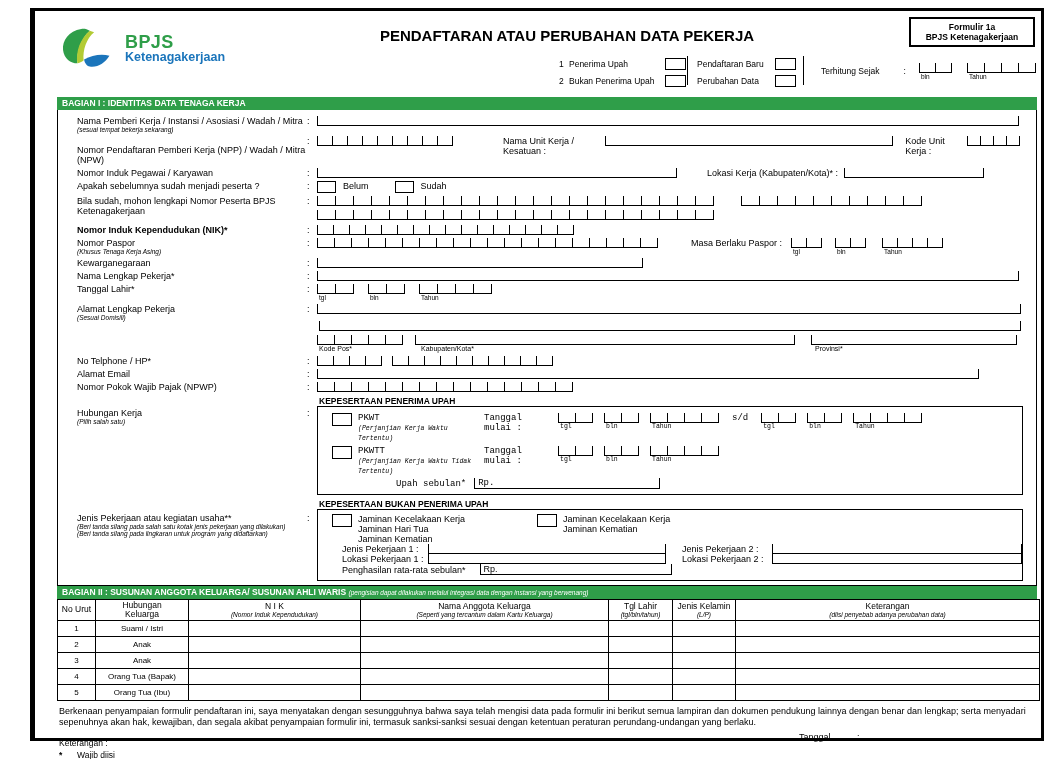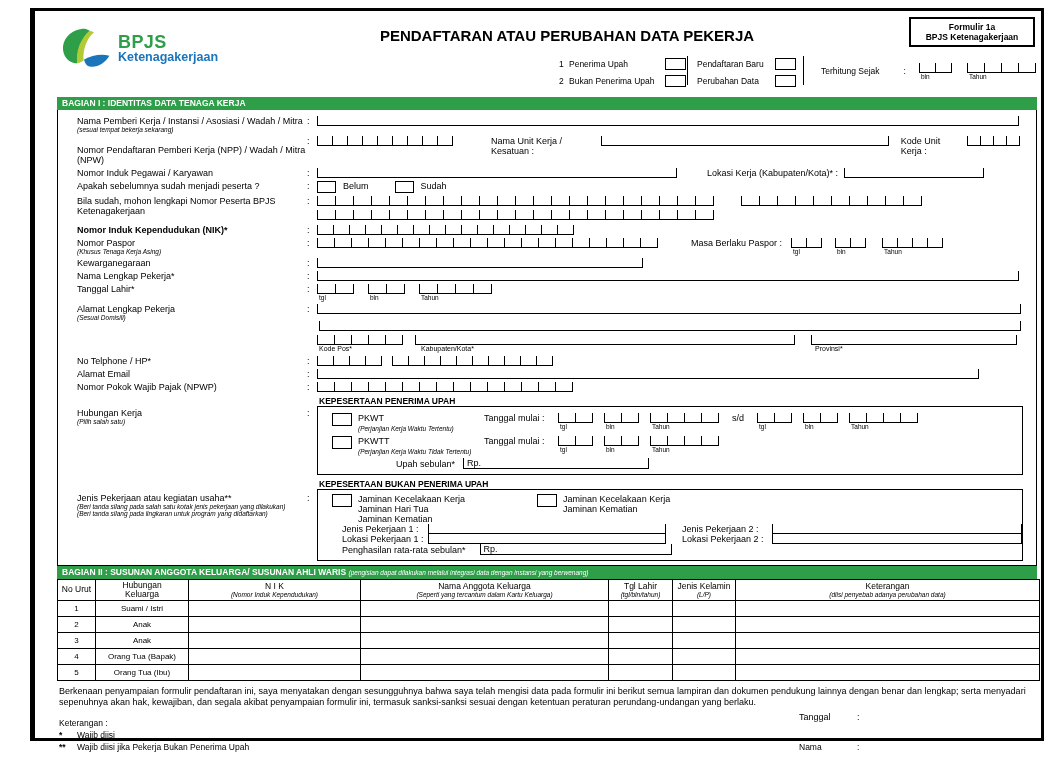--- a/index.html
+++ b/index.html
@@ -2,21 +2,21 @@
 <html><head>
 <meta charset="utf-8">
 <style>
   html,body{margin:0;padding:0;background:#fff;}
   body{font-family:"Liberation Sans",sans-serif;color:#000;}
   .sheet{position:relative;width:1056px;height:759px;background:#fff;overflow:hidden;}
   .frame{position:absolute;left:30px;top:8px;width:1014px;height:733px;box-sizing:border-box;
          border:3px solid #000;border-left-width:5px;}
   
   .hdr{position:relative;height:86px;}
-  .logo{position:absolute;left:26px;top:16px;display:flex;align-items:center;gap:7px;}
+  .logo{position:absolute;left:26px;top:16px;display:flex;align-items:center;gap:14px;}
   .logo-l1{color:#2f9e49;font-weight:bold;font-size:18px;line-height:17px;letter-spacing:.4px;}
   .logo-l2{color:#1b75bb;font-weight:bold;font-size:12.5px;line-height:13px;}
   .title{position:absolute;left:282px;top:16px;width:500px;text-align:center;font-weight:bold;font-size:15px;}
   .formbox{position:absolute;right:6px;top:6px;width:118px;border:2px solid #000;text-align:center;
            font-weight:bold;font-size:8.5px;line-height:10px;padding:3px 2px;}
   .hopt{position:absolute;display:flex;align-items:center;font-size:8.5px;line-height:9px;}
   .hopt .num{width:10px;}
   .hopt .txt1{width:96px;}
   .hopt .txt2{width:78px;}
   .cbx{width:21px;height:12px;border:1.4px solid #000;background:#fff;flex:none;box-sizing:border-box;}
@@ -37,21 +37,21 @@
         font-size:8.5px;line-height:9px;padding:2px 5px;}
   .gbar .note{font-weight:normal;font-style:italic;font-size:6.5px;}
   .fields{margin-left:22px;margin-right:4px;border:1px solid #000;border-top:none;padding:2px 16px 4px;}
   .row{display:flex;align-items:flex-start;padding-left:3px;margin-top:3px;}
   .lbl{width:230px;flex:none;font-size:9px;line-height:10px;}
   .lbl .sub,.subit{font-size:6.5px;font-style:italic;line-height:7px;}
   .inp{flex:1;display:flex;align-items:flex-start;font-size:9px;line-height:10px;}
   .bold{font-weight:bold;}
   .boxtitle{font-weight:bold;font-size:8.5px;line-height:10px;margin-left:2px;}
   .pubox,.bpubox{border:1px solid #000;width:706px;box-sizing:border-box;}
-  .pubox{padding:3px 0 5px;}
+  .pubox{padding:3px 0 5px;font-family:Liberation Mono, monospace;}
   .bpubox{padding:2px 0 5px;}
   .purow{display:flex;align-items:flex-start;padding-left:14px;margin-top:3px;font-size:9px;line-height:10px;}
   .pname{width:122px;margin-left:6px;}
   .mulai{width:68px;margin-left:4px;}
   .sd{margin:0 13px;}
   .upahrow{display:flex;align-items:flex-end;padding-left:78px;margin-top:2px;font-size:9px;}
   .rpline{display:inline-flex;align-items:flex-end;border-left:1px solid #000;border-right:1px solid #000;
           border-bottom:1px solid #000;height:11px;padding-left:3px;font-size:9px;line-height:10px;box-sizing:border-box;}
   .bpuopts{display:flex;align-items:flex-start;padding-left:14px;margin-top:2px;font-size:9px;}
   .plist{margin-left:6px;line-height:10px;}
@@ -167,21 +167,21 @@
               <i></i>
               <i></i>
               <i></i>
               <i></i>
               <i></i>
               <i></i>
               <i></i>
               <i></i>
               <i></i>
             </span>
-        <span style="margin-left:38px;">Nama Unit Kerja / Kesatuan :</span>
+        <span style="margin-left:50px;">Nama Unit Kerja / Kesatuan :</span>
         <span class="uline" style="width:286px;margin-left:5px;"></span>
         <span style="margin-left:12px;">Kode Unit Kerja :</span>
         <span class="comb" style="--w:12px;margin-left:5px;">
               <i></i>
               <i></i>
               <i></i>
               <i></i>
             </span>
       </div>
     </div>

